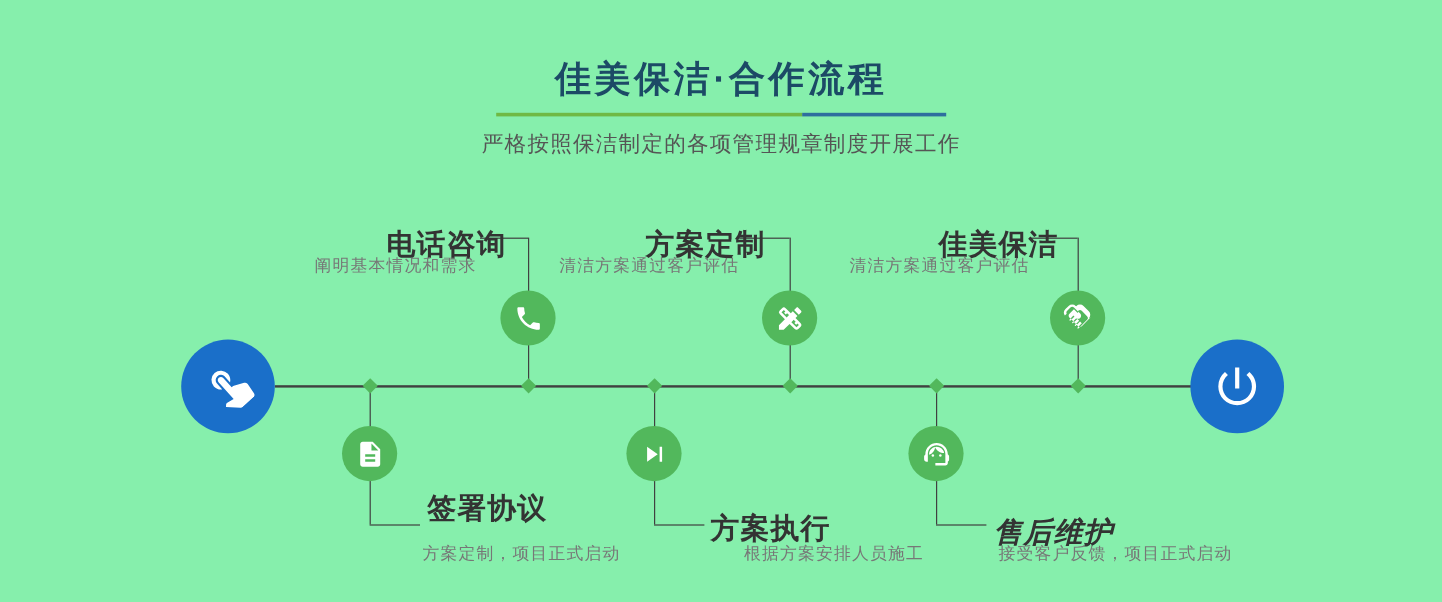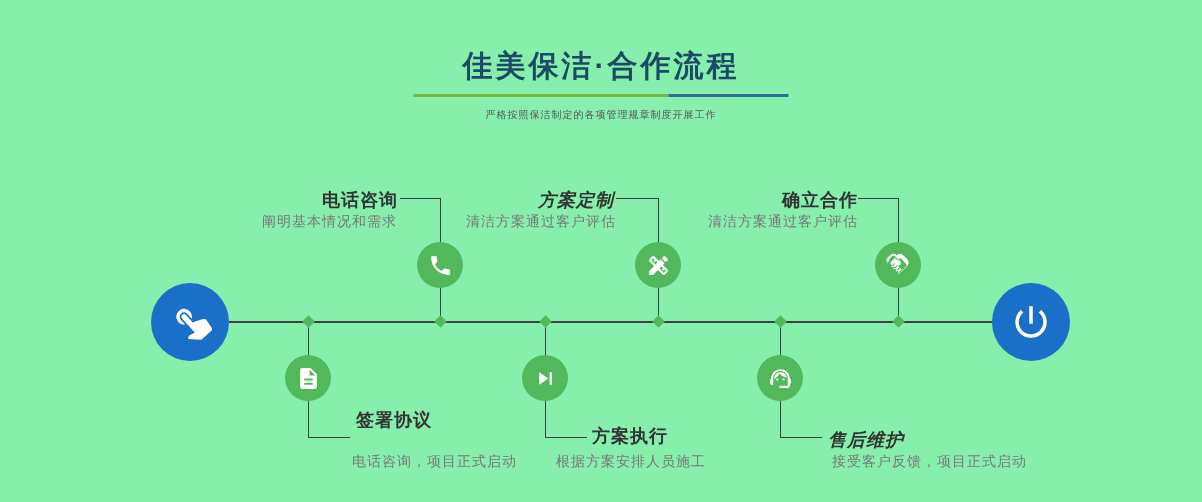--- a/index.html
+++ b/index.html
@@ -6,36 +6,36 @@
   body { background:#fff; font-family:"Liberation Sans","DejaVu Sans",sans-serif; }
   .stage { position:relative; width:1202px; height:502px; background:#86efac; overflow:hidden; }
 
   .page-title { position:absolute; top:46px; left:0; width:100%; text-align:center;
     font-size:30px; font-weight:bold; color:#1c4a66; letter-spacing:3px; }
   .title-divider { position:absolute; top:94px; left:50%; transform:translateX(-50%);
     width:375px; height:3px; display:flex; }
   .title-divider .seg-green { width:68%; height:100%; background:#6fb944; }
   .title-divider .seg-blue  { width:32%; height:100%; background:#2e6e9e; }
   .page-subtitle { position:absolute; top:108px; left:0; width:100%; text-align:center;
-    font-size:10px; color:#555; letter-spacing:1px; }
+    font-size:18px; color:#555; letter-spacing:1px; }
 
   .main-line { position:absolute; left:229px; top:321px; width:764px; height:2px; background:#404040; }
   .vline { position:absolute; width:1px; background:#404040; }
   .hline { position:absolute; height:1px; background:#404040; }
   .diamond { position:absolute; width:9px; height:9px; background:#52b85c; transform:rotate(45deg); top:317px; }
 
   .node-blue { position:absolute; width:78px; height:78px; border-radius:50%;
     background:#1a6fc9; display:flex; align-items:center; justify-content:center; z-index:3; }
   .node-green { position:absolute; width:46px; height:46px; border-radius:50%;
     background:#52b85c; display:flex; align-items:center; justify-content:center; z-index:3; }
   .node-green svg { width:25px; height:25px; fill:#fff; }
   .node-blue svg { width:42px; height:42px; fill:#fff; }
   .tilt { transform:rotate(-42deg); }
 
-  .step-title { position:absolute; font-size:18px; font-weight:bold; color:#333; letter-spacing:1px; white-space:nowrap; }
+  .step-title { position:absolute; font-size:24px; font-weight:bold; color:#333; letter-spacing:1px; white-space:nowrap; }
   .step-desc  { position:absolute; font-size:14px; color:#777; letter-spacing:1px; white-space:nowrap; }
 </style>
 </head>
 <body>
 
 <div class="stage">
 
   <div class="page-title">佳美保洁·合作流程</div>
   <div class="title-divider">
     <span class="seg-green"></span>
@@ -124,25 +124,25 @@
           <path d="M21 12.22C21 6.73 16.74 3 12 3c-4.69 0-9 3.65-9 9.28-.6.34-1 .98-1 1.72v2c0 1.1.9 2 2 2h1v-6.1c0-3.87 3.13-7 7-7s7 3.13 7 7V19h-8v2h8c1.1 0 2-.9 2-2v-1.22c.59-.31 1-.92 1-1.64v-2.3c0-.7-.41-1.31-1-1.62z"></path>
           <circle cx="9" cy="13" r="1"></circle>
           <circle cx="15" cy="13" r="1"></circle>
           <path d="M18 11.03A6.04 6.04 0 0 0 12.05 6c-3.03 0-6.29 2.51-6.03 6.45a8.08 8.08 0 0 0 4.86-5.89c1.31 2.63 4 4.44 7.12 4.47z"></path>
         </svg>
     </span>
   </div>
 
   <div class="step-title" style="left:322px; top:188px;">电话咨询</div>
   <div class="step-desc" style="left:262px; top:213px;">阐明基本情况和需求</div>
-  <div class="step-title" style="left:538px; top:188px;font-style:italic;">方案定制</div>
+  <div class="step-title" style="left:538px; top:188px;">方案定制</div>
   <div class="step-desc" style="left:466px; top:213px;">清洁方案通过客户评估</div>
-  <div class="step-title" style="left:782px; top:188px;">确立合作</div>
+  <div class="step-title" style="left:782px; top:188px;">佳美保洁</div>
   <div class="step-desc" style="left:708px; top:213px;">清洁方案通过客户评估</div>
 
   <div class="step-title" style="left:356px; top:408px;">签署协议</div>
-  <div class="step-desc" style="left:352px; top:453px;">电话咨询，项目正式启动</div>
+  <div class="step-desc" style="left:352px; top:453px;">方案定制，项目正式启动</div>
   <div class="step-title" style="left:592px; top:424px;">方案执行</div>
-  <div class="step-desc" style="left:556px; top:453px;">根据方案安排人员施工</div>
+  <div class="step-desc" style="left:620px; top:453px;">根据方案安排人员施工</div>
   <div class="step-title" style="left:828px; top:428px;font-style:italic;">售后维护</div>
   <div class="step-desc" style="left:832px; top:453px;">接受客户反馈，项目正式启动</div>
 
 </div>
 
 </body></html>

